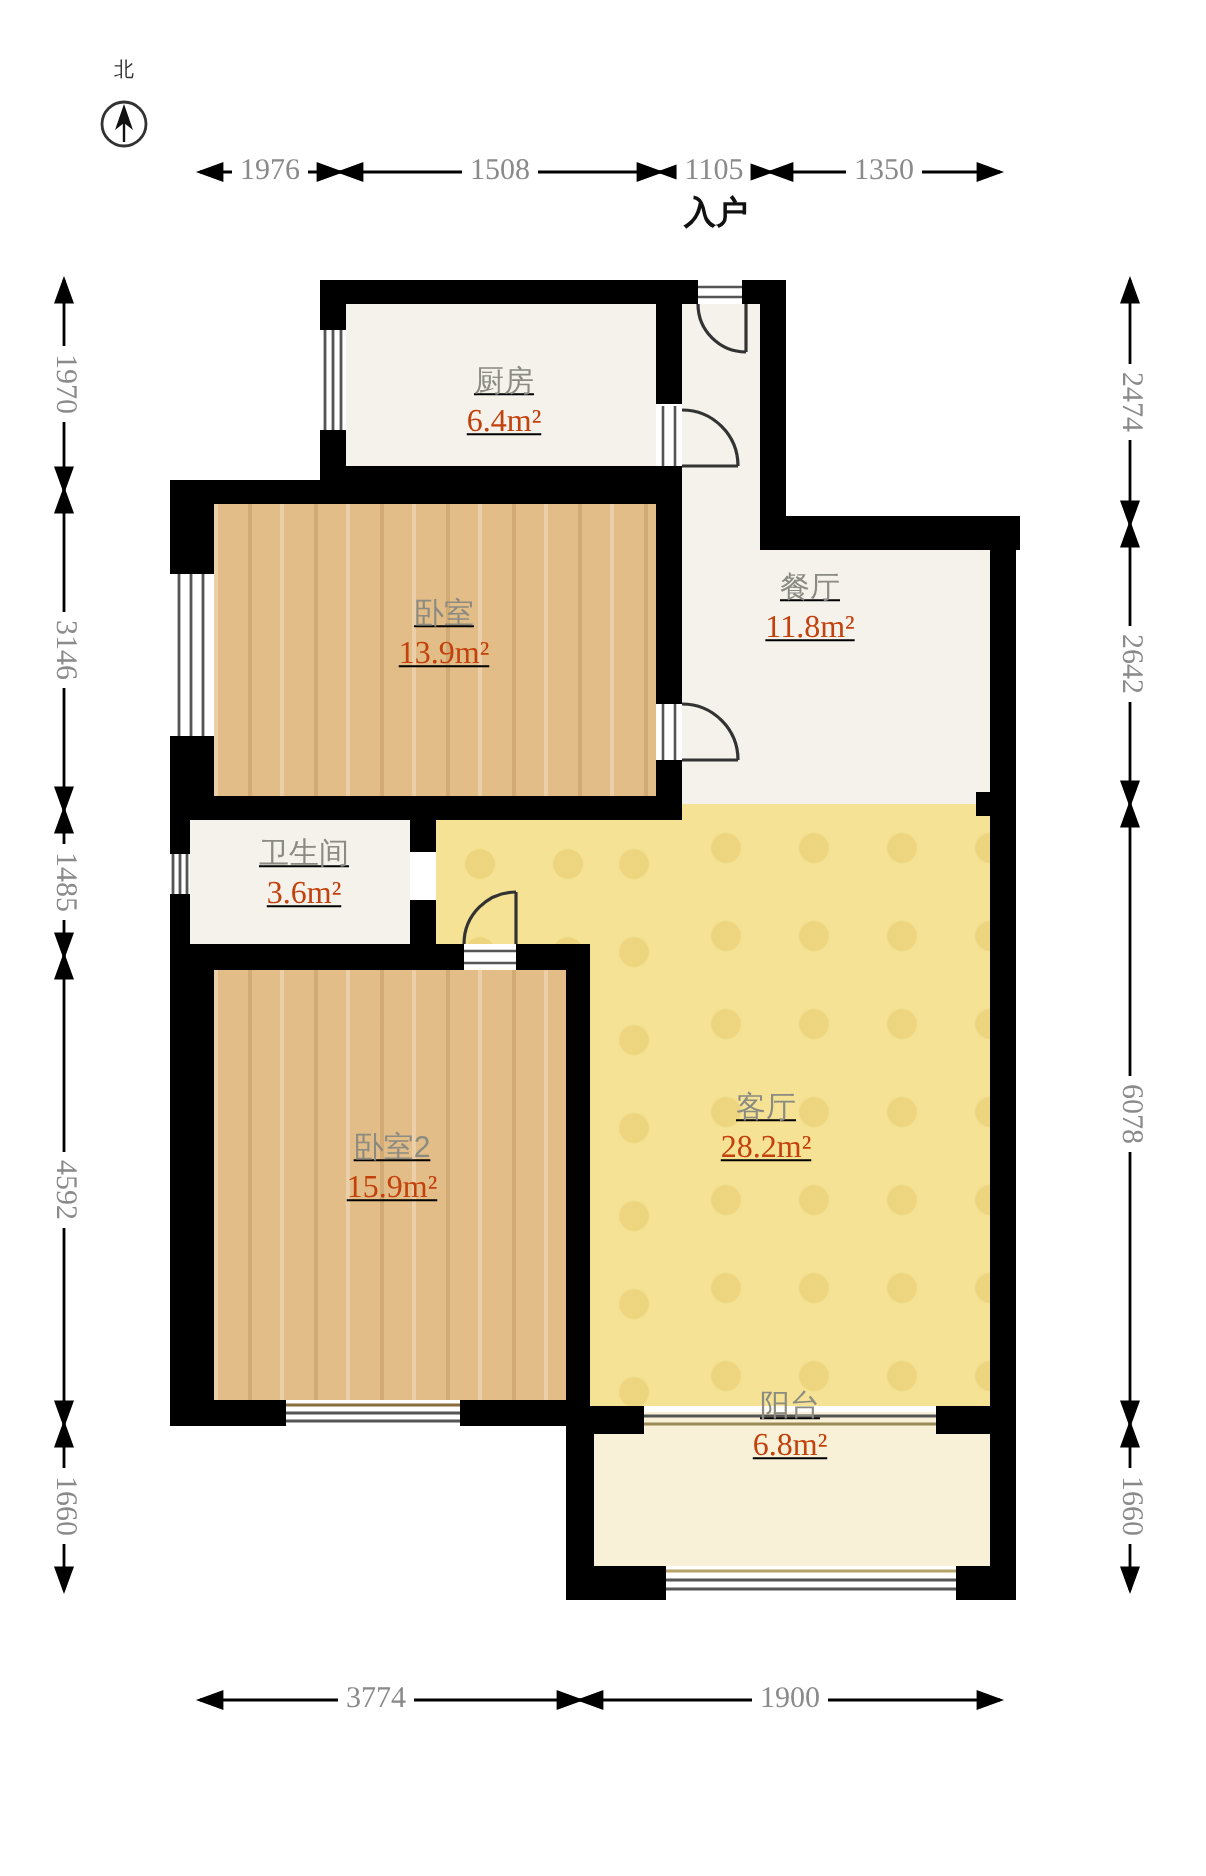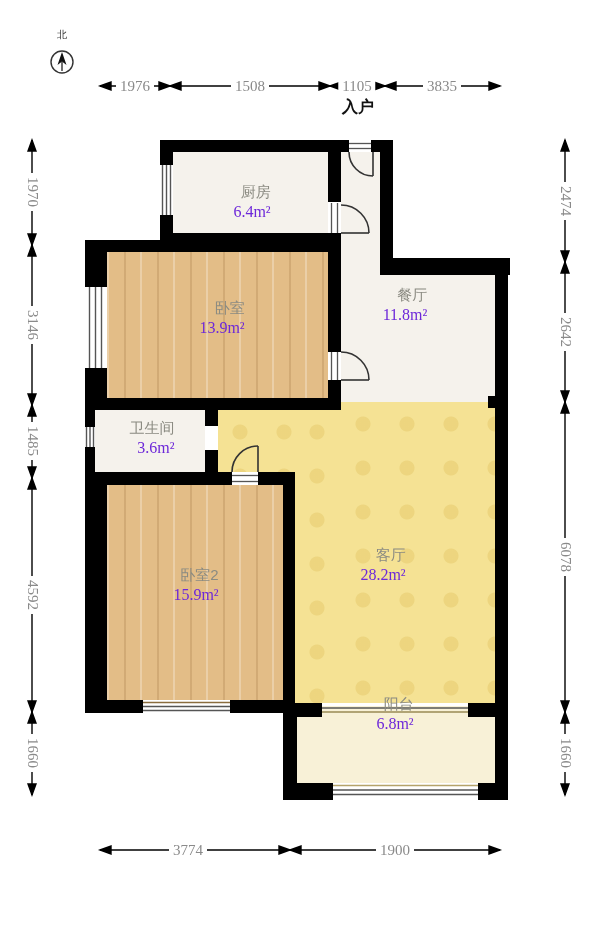--- a/index.html
+++ b/index.html
@@ -9,23 +9,23 @@
   .floor.marble{background:#f5f2ec;}
   .floor.wood{background-color:#e3bd87;
     background-image:repeating-linear-gradient(90deg,
       rgba(255,255,255,.28) 0 2px, transparent 2px 17px,
       rgba(140,95,45,.20) 17px 19px, transparent 19px 33px);}
   .floor.yellow{background-color:#f5e294;
     background-image:radial-gradient(circle, rgba(224,192,92,.38) 0 7px, transparent 8px);
     background-size:44px 44px;}
   .floor.cream{background:#f8f1d7;}
   svg{position:absolute;left:0;top:0;}
-  .room-label{position:absolute;transform:translate(-50%,-50%);text-align:right;line-height:1.25;white-space:nowrap;}
+  .room-label{position:absolute;transform:translate(-50%,-50%);text-align:center;line-height:1.25;white-space:nowrap;text-decoration:underline;}
   .room-name{font-size:15px;color:#8b8b82;}
-  .room-area{font-family:"Liberation Serif",serif;font-size:16px;color:#6d28d9;}
+  .room-area{font-family:"Liberation Serif",serif;font-size:16px;color:#c2410c;}
   .dim-label{position:absolute;font-family:"Liberation Serif",serif;font-size:15px;color:#8a8a8a;
     background:#fff;padding:0 4px;line-height:1;transform:translate(-50%,-50%);white-space:nowrap;}
   .dim-label.v{transform:translate(-50%,-50%) rotate(90deg);}
   .entry-label{position:absolute;transform:translate(-50%,-50%);font-size:16px;font-weight:bold;color:#111;text-align:center;}
   .compass-label{position:absolute;transform:translate(-50%,-50%);font-size:10px;color:#333;}
 </style>
 </head>
 <body>
 
 <div id="stage">
@@ -223,21 +223,21 @@
     <div class="room-area">28.2m²</div>
   </div>
   <div class="room-label" style="left:395px;top:714px">
     <div class="room-name">阳台</div>
     <div class="room-area">6.8m²</div>
   </div>
 
   <div class="dim-label" style="left:135px;top:86px">1976</div>
   <div class="dim-label" style="left:250px;top:86px">1508</div>
   <div class="dim-label" style="left:357px;top:86px">1105</div>
-  <div class="dim-label" style="left:442px;top:86px">3835</div>
+  <div class="dim-label" style="left:442px;top:86px">1350</div>
 
   <div class="dim-label v" style="left:32px;top:192px">1970</div>
   <div class="dim-label v" style="left:32px;top:325px">3146</div>
   <div class="dim-label v" style="left:32px;top:441px">1485</div>
   <div class="dim-label v" style="left:32px;top:595px">4592</div>
   <div class="dim-label v" style="left:32px;top:753px">1660</div>
 
   <div class="dim-label v" style="left:565px;top:201px">2474</div>
   <div class="dim-label v" style="left:565px;top:332px">2642</div>
   <div class="dim-label v" style="left:565px;top:557px">6078</div>

